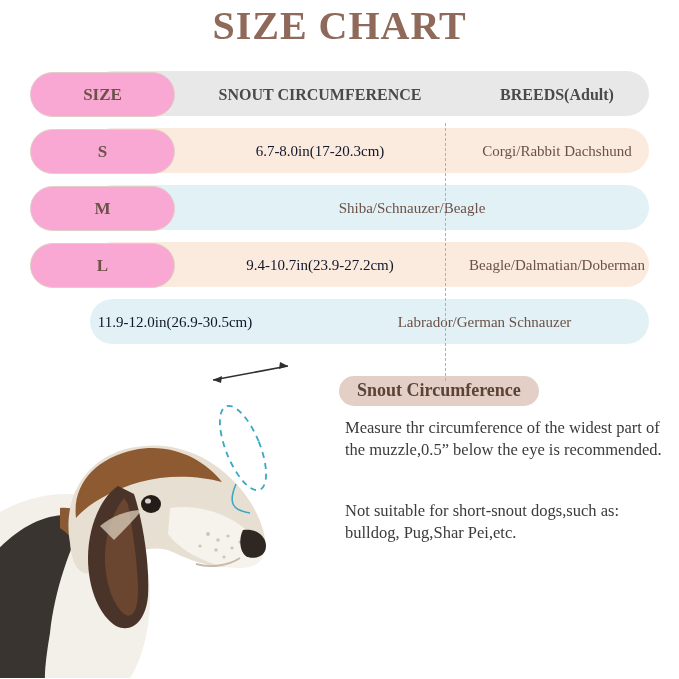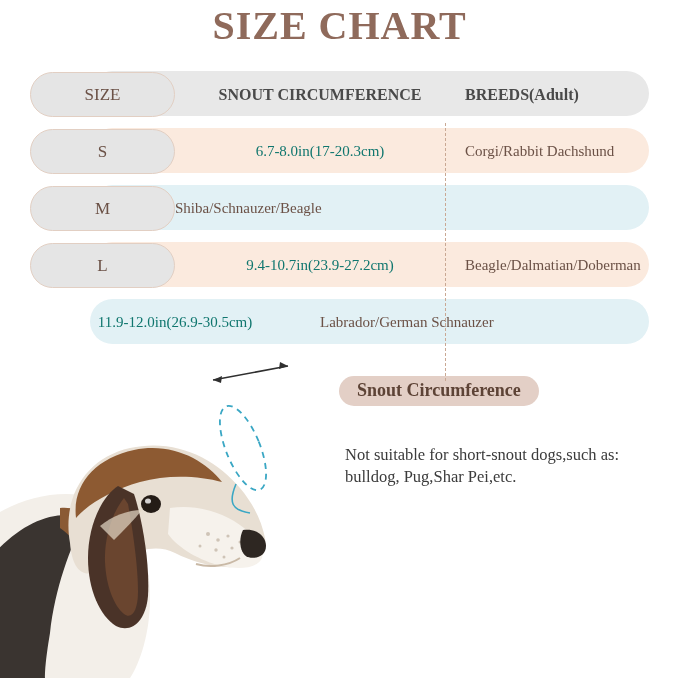--- a/index.html
+++ b/index.html
@@ -36,27 +36,27 @@
     display: flex;
     align-items: center;
     height: 47px;
     margin-bottom: 10px;
     position: relative;
   }
   .cell-size {
     width: 145px;
     height: 45px;
     border-radius: 24px;
-    background: #e5e5e5;
+    background: #f9a8d4;
     border: 1px solid #e2cfc3;
     display: flex;
     align-items: center;
     justify-content: center;
     font-family: "Liberation Serif", serif;
-    font-weight: normal;
+    font-weight: bold;
     color: #6b5146;
     font-size: 17px;
     box-sizing: border-box;
     position: relative;
     z-index: 3;
     flex: none;
   }
   .band {
     position: absolute;
     left: 60px;
@@ -68,29 +68,30 @@
   }
   .band-header { background: #e8e8e8; }
   .band-peach  { background: #fbeade; }
   .band-blue   { background: #e2f1f5; }
 
   .cell-snout {
     position: relative;
     z-index: 2;
     width: 290px;
     text-align: center;
-    color: #0f766e;
+    color: #0f172a;
     font-family: "Liberation Serif", serif;
     font-size: 15px;
     flex: none;
   }
   .cell-breed {
     position: relative;
     z-index: 2;
     flex: 1;
+    text-align: center;
     color: #6b5146;
     font-family: "Liberation Serif", serif;
     font-size: 15px;
   }
   .row.header .cell-snout,
   .row.header .cell-breed {
     font-weight: bold;
     font-size: 16px;
     color: #4a4a4a;
     font-family: "Liberation Serif", serif;
@@ -253,18 +254,19 @@
 
     <g transform="rotate(-22 243 90)">
       <ellipse cx="243" cy="90" rx="17" ry="45" stroke="#3aa7c4" stroke-width="1.8" stroke-dasharray="6 5" fill="none"></ellipse>
     </g>
 
     <path d="M236 126 C 228 145, 232 152, 250 155" stroke="#3aa7c4" stroke-width="1.6" fill="none"></path>
   </svg>
 
   <div class="rightcol">
     <div class="pill">Snout Circumference</div>
+    <div class="para">Measure thr circumference of the widest part of the muzzle,0.5” below the eye is recommended.</div>
 
     <div class="block2">
       <div class="para">Not suitable for short-snout dogs,such as: bulldog, Pug,Shar Pei,etc.</div>
     </div>
   </div>
 </div>
 
 </body></html>

